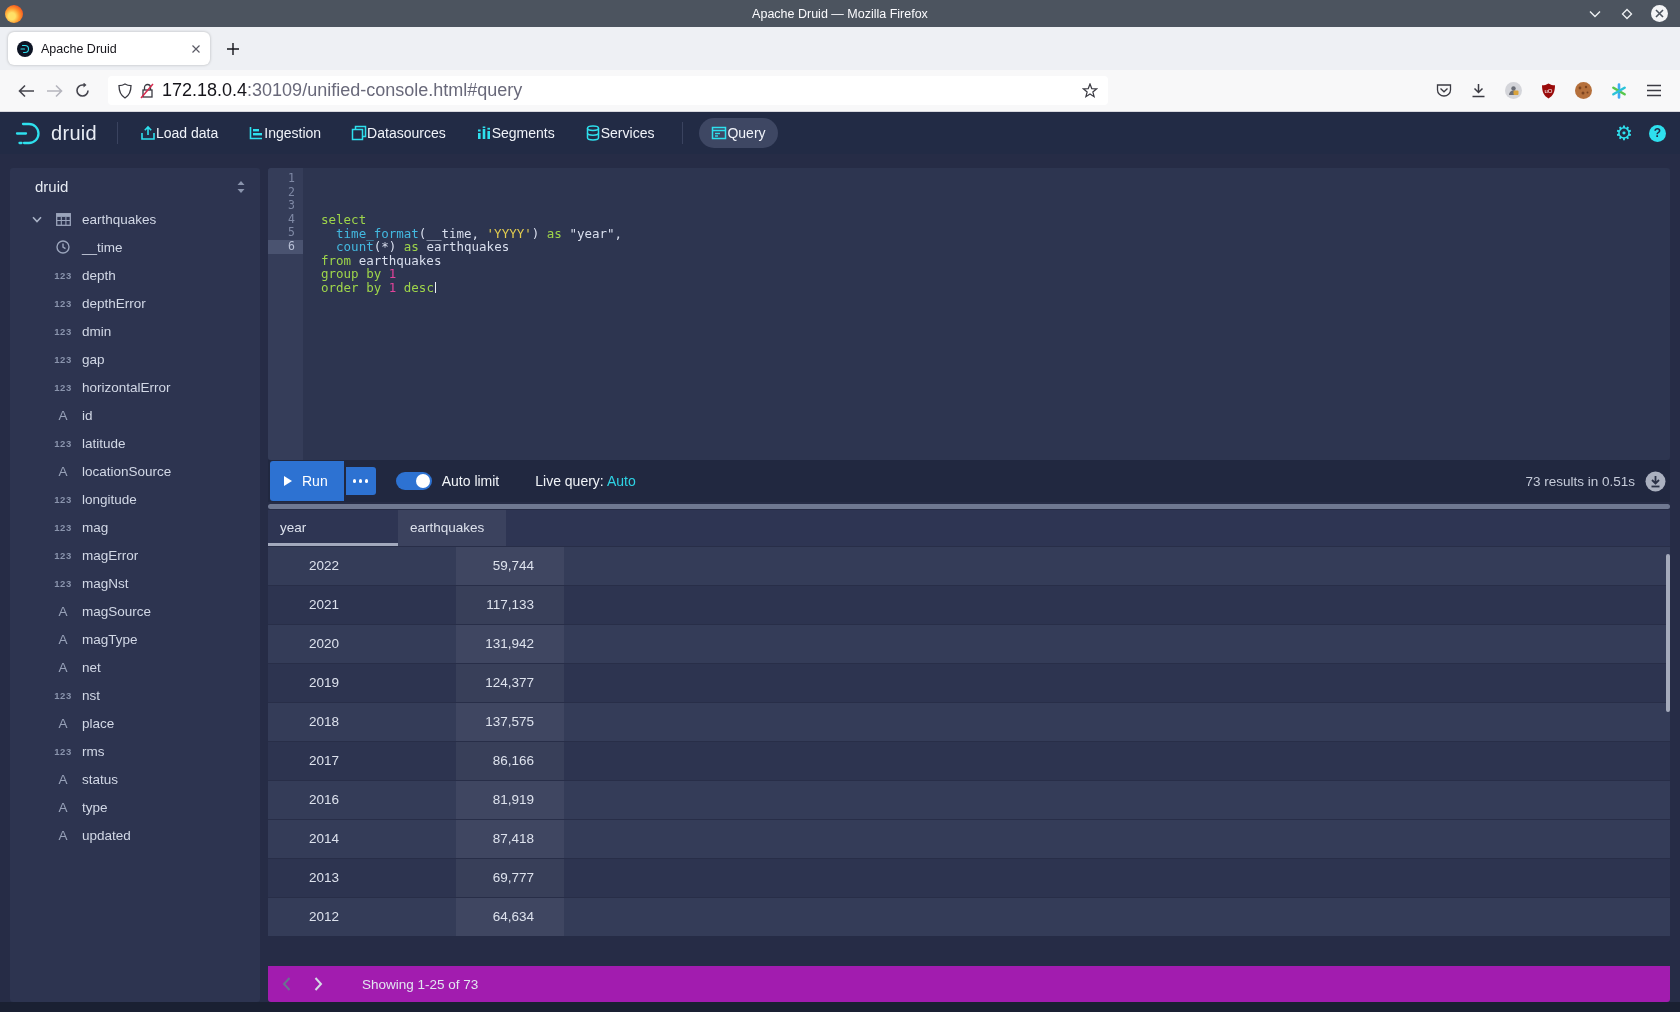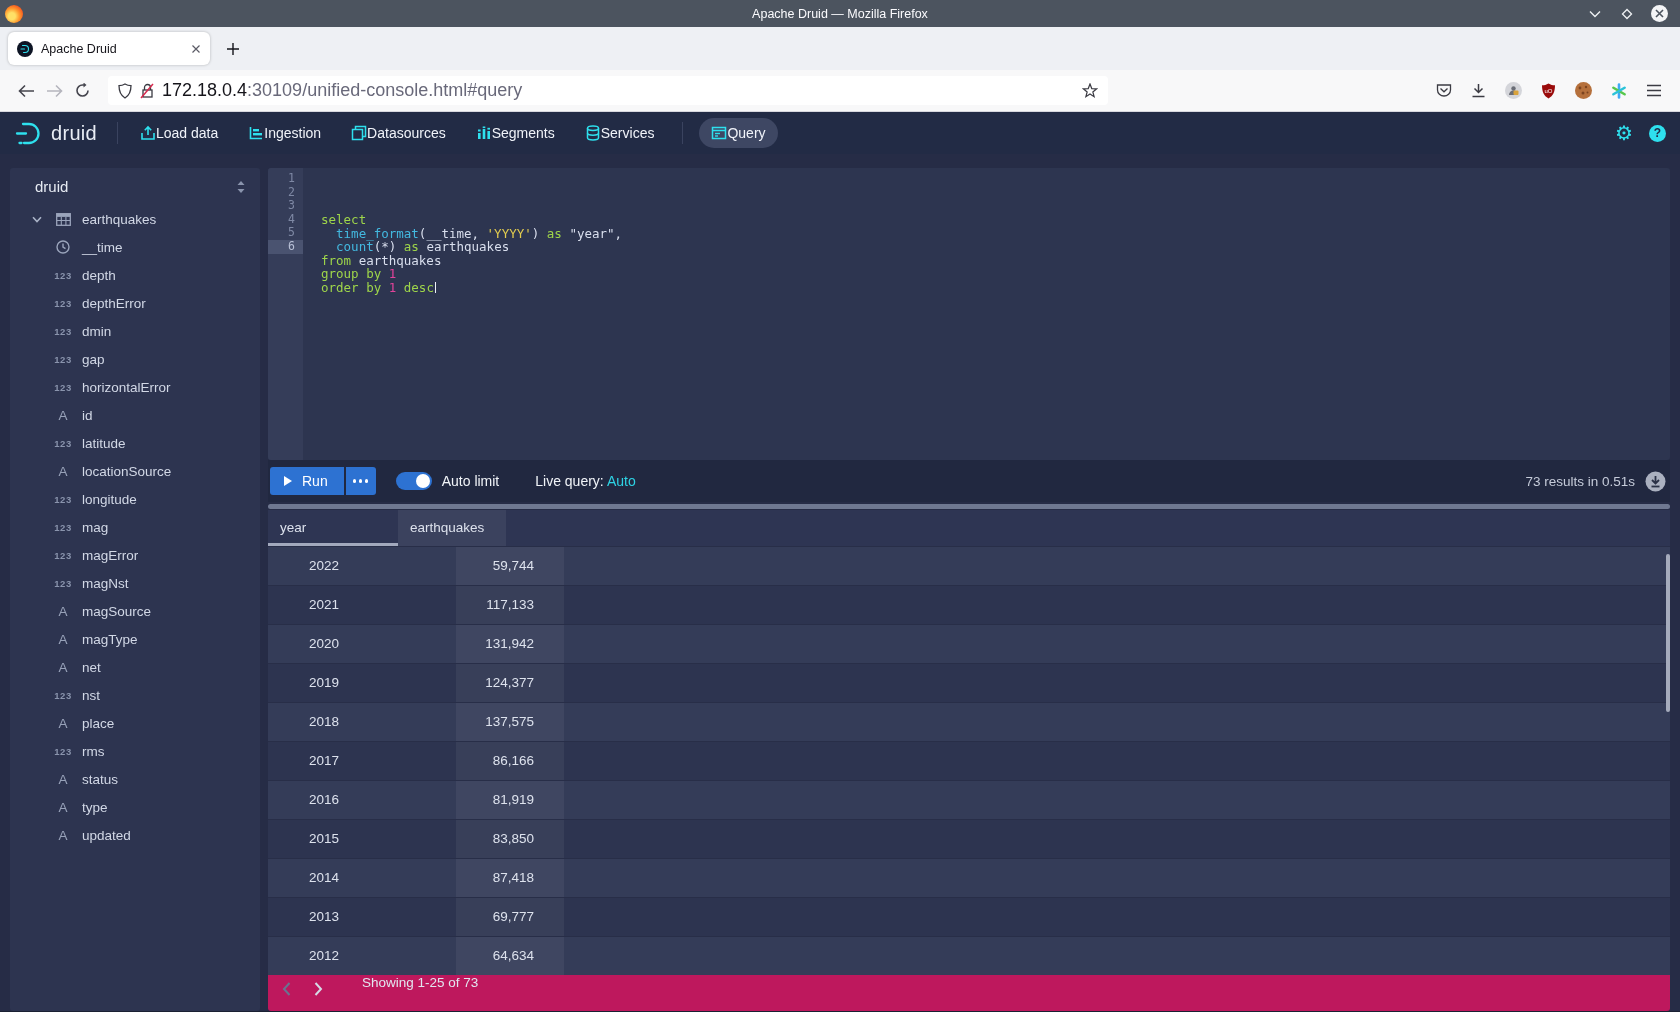--- a/index.html
+++ b/index.html
@@ -80,21 +80,21 @@
   .edrow.active .code{background:#3e4763;}
   .tok-k{color:#9ed54a;}
   .tok-f{color:#43b9e0;}
   .tok-s{color:#e2cc4f;}
   .tok-n{color:#e2439b;}
   .tok-t{color:#d9dfee;}
   .cursor{display:inline-block;width:1.5px;height:11px;background:#eef1f8;vertical-align:-1px;margin-left:1px;}
 
   
   .runbar{height:42px;flex:none;display:flex;align-items:center;background:#212840;}
-  .run-btn{height:28px;background:#2d72d2;border-radius:3px 0 0 3px;display:flex;align-items:center;gap:9px;padding:0 16px 0 13px;color:#fff;font-size:14px;margin-left:2px;cursor:pointer;}
+  .run-btn{height:40px;background:#2d72d2;border-radius:3px 0 0 3px;display:flex;align-items:center;gap:9px;padding:0 16px 0 13px;color:#fff;font-size:14px;margin-left:2px;cursor:pointer;}
   .more-btn{height:28px;width:30px;background:#2d72d2;border-radius:0 3px 3px 0;margin-left:2px;display:flex;align-items:center;justify-content:center;cursor:pointer;}
   .dots{display:flex;gap:2.5px;}
   .dots i{width:3.5px;height:3.5px;border-radius:50%;background:#fff;}
   .switch{width:36px;height:18px;border-radius:9px;background:#2d72d2;margin-left:20px;position:relative;cursor:pointer;flex:none;}
   .switch .knob{position:absolute;right:2px;top:2px;width:14px;height:14px;border-radius:50%;background:#fff;}
   .runbar-label{color:#f1f4f8;font-size:14px;margin-left:10px;}
   .livequery{margin-left:36px;color:#f1f4f8;font-size:14px;}
   .livequery a{color:#2ed3e4;text-decoration:none;cursor:pointer;}
   .run-right{margin-left:auto;display:flex;align-items:center;gap:10px;padding-right:4px;}
   .results-summary{color:#c6ccda;font-size:13.5px;}
@@ -112,21 +112,21 @@
   .th.sorted::after{content:'';position:absolute;left:0;right:0;bottom:0;height:3px;background:#a2a9bd;}
   .tr{height:39px;display:flex;box-sizing:border-box;border-top:1px solid #282e48;}
   .tr.odd{background:#343c58;}
   .tr.even{background:#2d3450;}
   .td{font-size:13.5px;color:#dde2ed;line-height:38px;box-sizing:border-box;cursor:pointer;margin-left:29px;}
   .td.c1{width:130px;flex:none;padding-left:12px;}
   .td.c2{width:108px;flex:none;background:rgba(255,255,255,0.055);text-align:right;padding-right:30px;}
   .vthumb{position:absolute;right:0;top:44px;width:4px;height:158px;background:#a5abbc;border-radius:2px;cursor:pointer;}
 
   
-  .pagination{height:36px;flex:none;background:#be185d;border-radius:0 0 3px 3px;display:flex;align-items:flex-start;}
+  .pagination{height:36px;flex:none;background:#a21caf;border-radius:0 0 3px 3px;display:flex;align-items:center;}
   .pg-btn{width:28px;height:28px;display:flex;align-items:center;justify-content:center;margin-left:4px;cursor:pointer;}
   .pg-text{color:#e2e6f0;font-size:13.5px;margin-left:30px;}
 </style>
 </head>
 <body>
 
 <div class="screen">
 
   <div class="titlebar">
     <div class="ff-logo"></div>
@@ -636,24 +636,20 @@
               <div class="td c2">137,575</div>
             </div>
             <div class="tr even">
               <div class="td c1">2017</div>
               <div class="td c2">86,166</div>
             </div>
             <div class="tr odd">
               <div class="td c1">2016</div>
               <div class="td c2">81,919</div>
             </div>
-            <div class="tr even">
-              <div class="td c1">2015</div>
-              <div class="td c2">83,850</div>
-            </div>
             <div class="tr odd">
               <div class="td c1">2014</div>
               <div class="td c2">87,418</div>
             </div>
             <div class="tr even">
               <div class="td c1">2013</div>
               <div class="td c2">69,777</div>
             </div>
             <div class="tr odd">
               <div class="td c1">2012</div>

